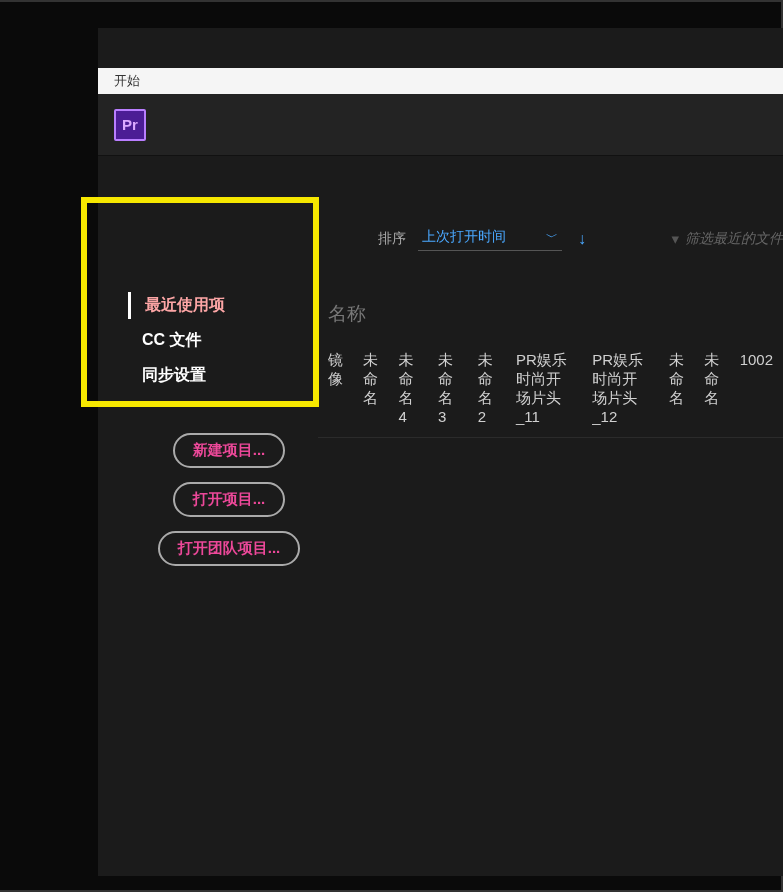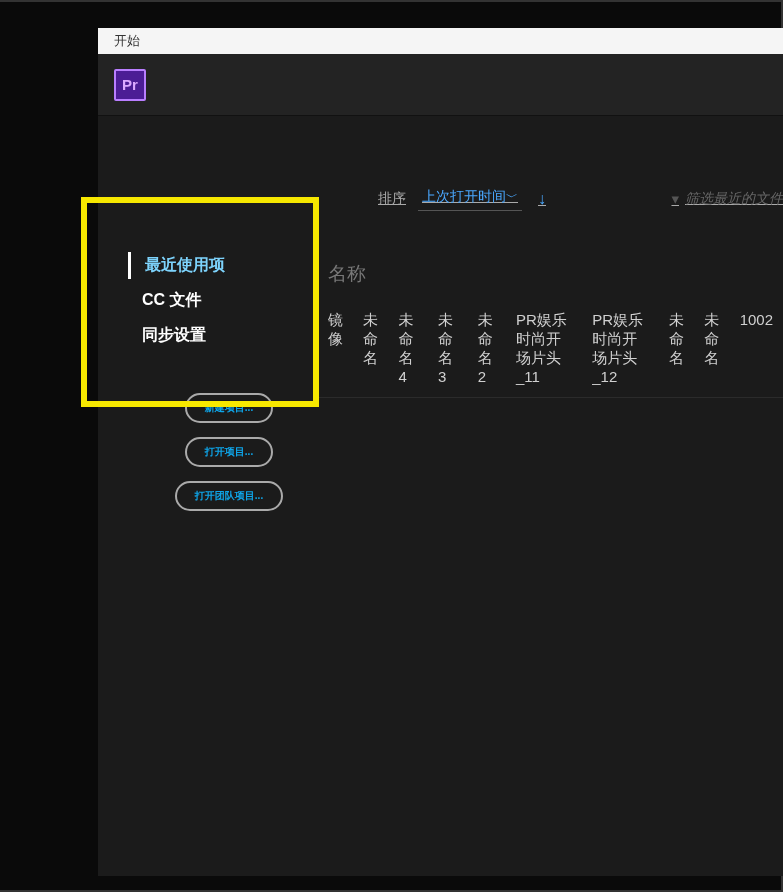--- a/index.html
+++ b/index.html
@@ -27,20 +27,21 @@
     background: #1b1b1b;
   }
   .titlebar {
     height: 26px;
     background: #f5f5f5;
     display: flex;
     align-items: center;
     padding-left: 16px;
     font-size: 13px;
     color: #333;
+    margin-top: 40px;
   }
   .logo-row {
     height: 62px;
     background: #232323;
     display: flex;
     align-items: center;
     padding-left: 16px;
     border-bottom: 1px solid #111;
   }
   .logo-box {
@@ -76,35 +77,35 @@
     margin-bottom: 44px;
   }
   .nav-item {
     font-size: 16px;
     padding: 3px 0 3px 14px;
     color: #ffffff;
     cursor: pointer;
     font-weight: bold;
   }
   .nav-item.active {
-    color: #7dd3fc;
+    color: #fca5a5;
     border-left: 3px solid #fff;
   }
   .pill-list {
     display: flex;
     flex-direction: column;
     gap: 14px;
     align-items: center;
   }
   .pill {
     border: 2px solid #aaaaaa;
     border-radius: 20px;
     padding: 6px 18px;
-    font-size: 10px;
-    color: #0ea5e9;
+    font-size: 15px;
+    color: #ec4899;
     background: transparent;
     cursor: pointer;
     white-space: nowrap;
     font-weight: bold;
     margin-left: 42px;
   }
   
   .highlight-box {
     position: absolute;
     left: 81px;
@@ -121,25 +122,25 @@
     padding-top: 70px;
   }
   .sort-row {
     display: flex;
     align-items: center;
     gap: 12px;
     padding-left: 60px;
     font-size: 14px;
     color: #aaa;
     margin-bottom: 50px;
-    text-decoration: underline;
   }
   .sort-select {
     display: flex;
     align-items: center;
+    gap: 40px;
     color: #4aa8ff;
     border-bottom: 1px solid #555;
     padding: 2px 4px 4px 4px;
     cursor: pointer;
   }
   .chev {
     font-size: 12px;
     color: #4aa8ff;
   }
   .down-arrow {

